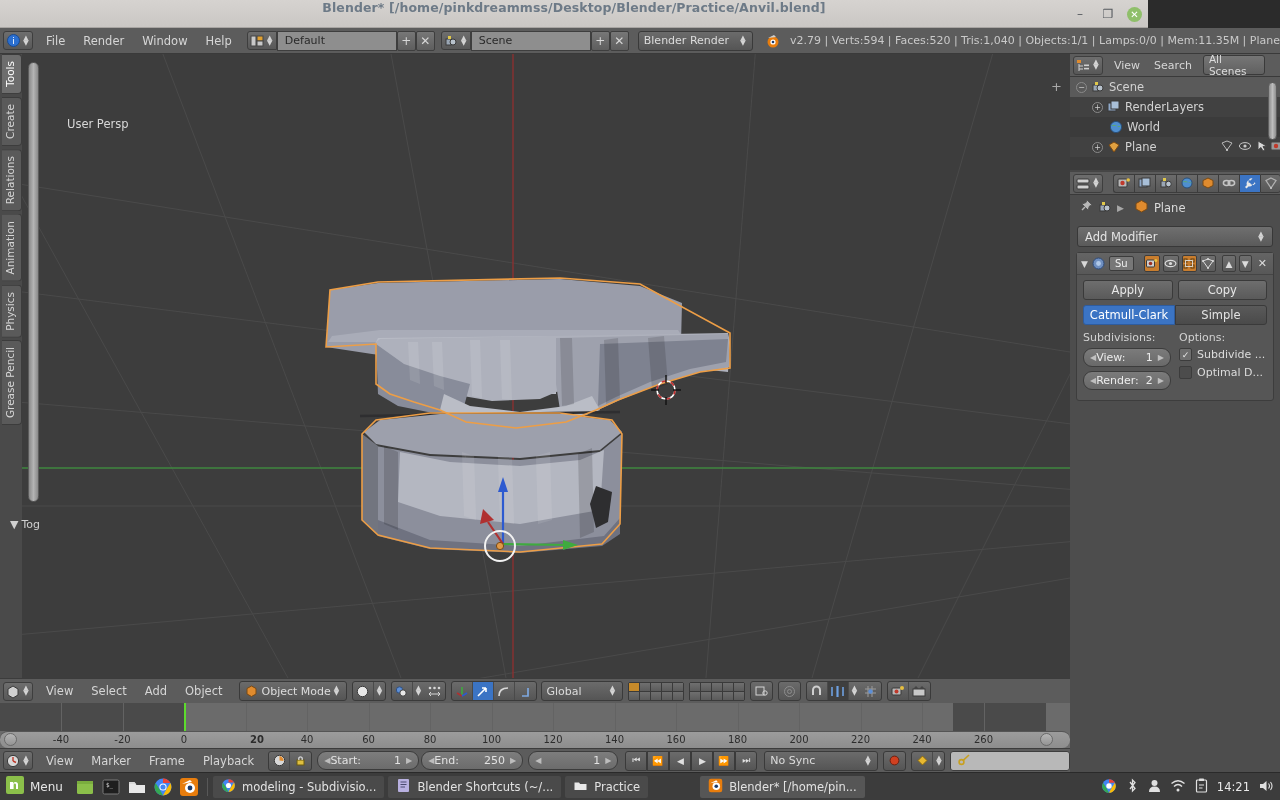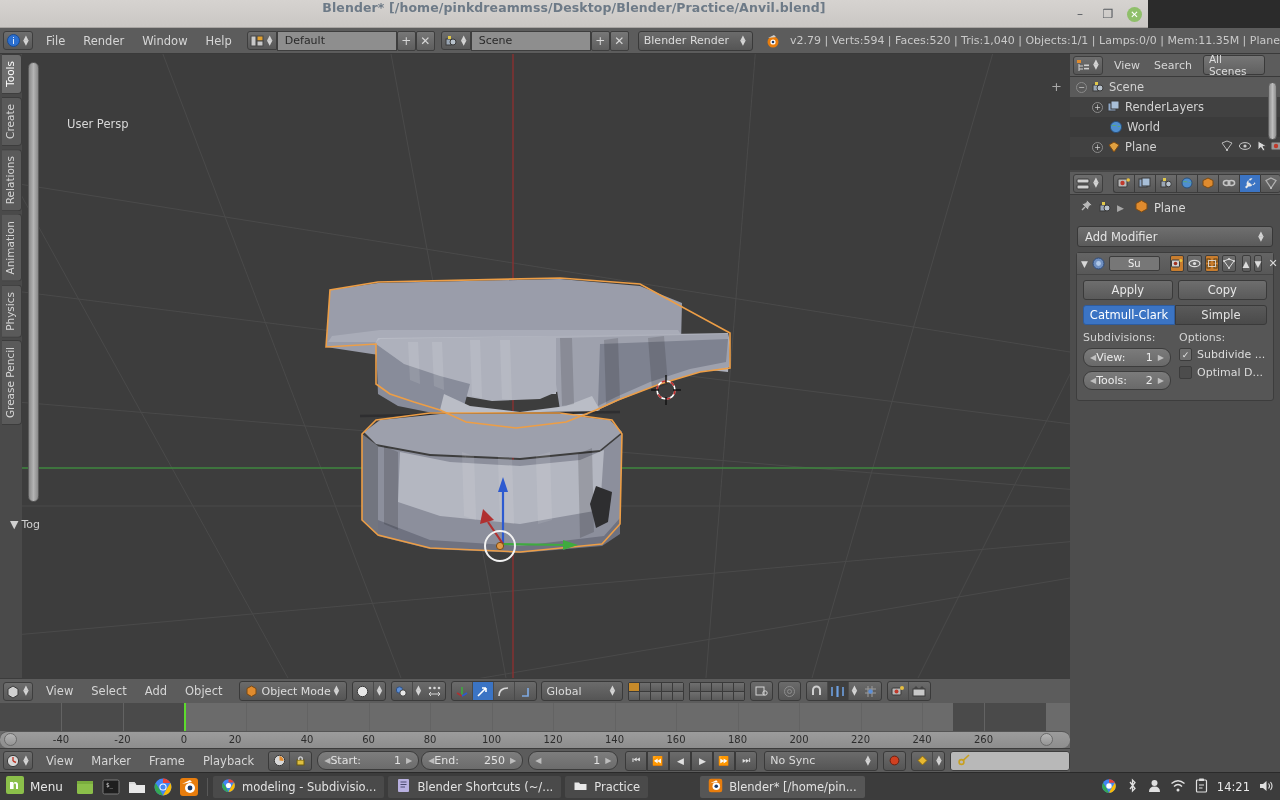--- a/index.html
+++ b/index.html
@@ -660,21 +660,21 @@
       <div class="grid-v" style="left: 799px;"></div>
       <div class="grid-v" style="left: 860.5px;"></div>
       <div class="grid-v" style="left: 922px;"></div>
       <div class="grid-v" style="left: 983.5px;"></div>
       <div id="tl-cursor" style="left: 184px;"></div>
     </div>
   <div id="tl-ruler">
       <div class="tick-lbl" style="left: 61px;">-40</div>
       <div class="tick-lbl" style="left: 122.5px;">-20</div>
       <div class="tick-lbl" style="left: 184px;">0</div>
-      <div class="tick-lbl" style="left: 235px;">20</div>
+      <div class="tick-lbl" style="left: 257px; font-weight: bold;">20</div>
       <div class="tick-lbl" style="left: 307px;">40</div>
       <div class="tick-lbl" style="left: 368.5px;">60</div>
       <div class="tick-lbl" style="left: 430px;">80</div>
       <div class="tick-lbl" style="left: 491.5px;">100</div>
       <div class="tick-lbl" style="left: 553px;">120</div>
       <div class="tick-lbl" style="left: 614.5px;">140</div>
       <div class="tick-lbl" style="left: 676px;">160</div>
       <div class="tick-lbl" style="left: 737.5px;">180</div>
       <div class="tick-lbl" style="left: 799px;">200</div>
       <div class="tick-lbl" style="left: 860.5px;">220</div>
@@ -958,21 +958,21 @@
 
     <div id="mod-panel">
       <div id="mod-hdr">
         <span style="color:#d8d8d8;font-size:9px">▼</span>
         <span class="ico" style="width:15px;height:15px">
           <svg width="15" height="15" viewBox="0 0 15 15">
               <circle cx="7.5" cy="7.5" r="5.5" fill="#6f8fc0" stroke="#2e4a78"></circle>
               <circle cx="7.5" cy="7.5" r="2.4" fill="#b0c8e8"></circle>
             </svg>
         </span>
-        <span style="background:#777;border:1px solid #3c3c3c;border-radius:2px;color:#f0f0f0;font-size:10px;padding:1px 18px;">Su</span>
+        <span style="background:#777;border:1px solid #3c3c3c;border-radius:2px;color:#f0f0f0;font-size:10px;padding:1px 5px;">Su</span>
         <span style="flex:0 0 4px"></span>
         <span class="mod-ico on">
           <svg width="12" height="11" viewBox="0 0 12 11">
               <rect x="0.5" y="2" width="8" height="7" rx="1" fill="#cfcfcf" stroke="#3a3a3a"></rect>
               <circle cx="4.5" cy="5.5" r="1.8" fill="#a03020"></circle>
               <circle cx="9.8" cy="2.5" r="1.5" fill="#e8c040"></circle>
             </svg>
         </span>
         <span class="mod-ico">
           <svg width="13" height="11" viewBox="0 0 13 11">
@@ -1019,21 +1019,21 @@
           <div class="col-title">Subdivisions:</div>
           <div class="pill">
             <span class="arw">◀</span>
             <span>View:</span>
             <span style="flex:1"></span>
             <span>1</span>
             <span class="arw" style="margin-left:5px">▶</span>
           </div>
           <div class="pill">
             <span class="arw">◀</span>
-            <span>Tools:</span>
+            <span>Render:</span>
             <span style="flex:1"></span>
             <span>2</span>
             <span class="arw" style="margin-left:5px">▶</span>
           </div>
         </div>
         <div class="col">
           <div class="col-title">Options:</div>
           <div class="chk-row">
             <span class="chkbox">✓</span>
             <span>Subdivide ...</span>

